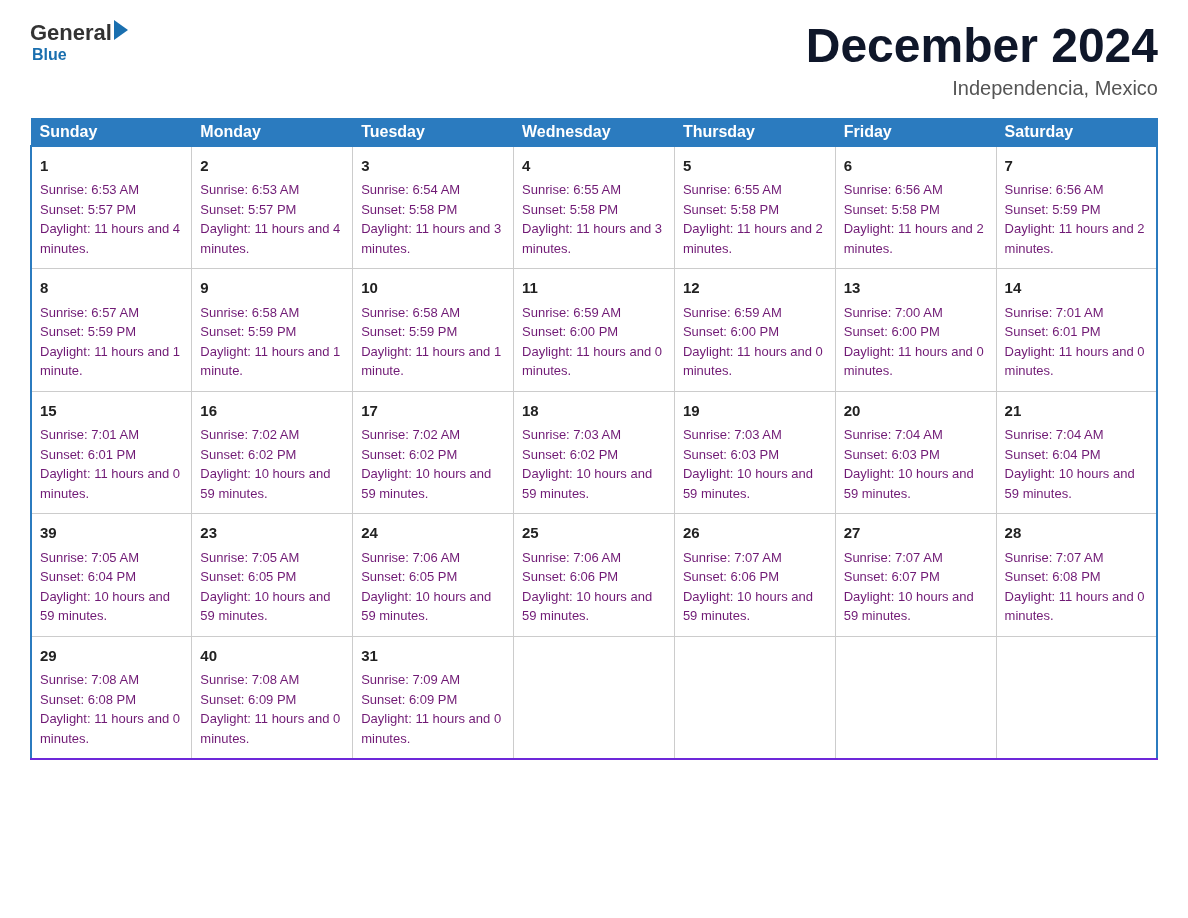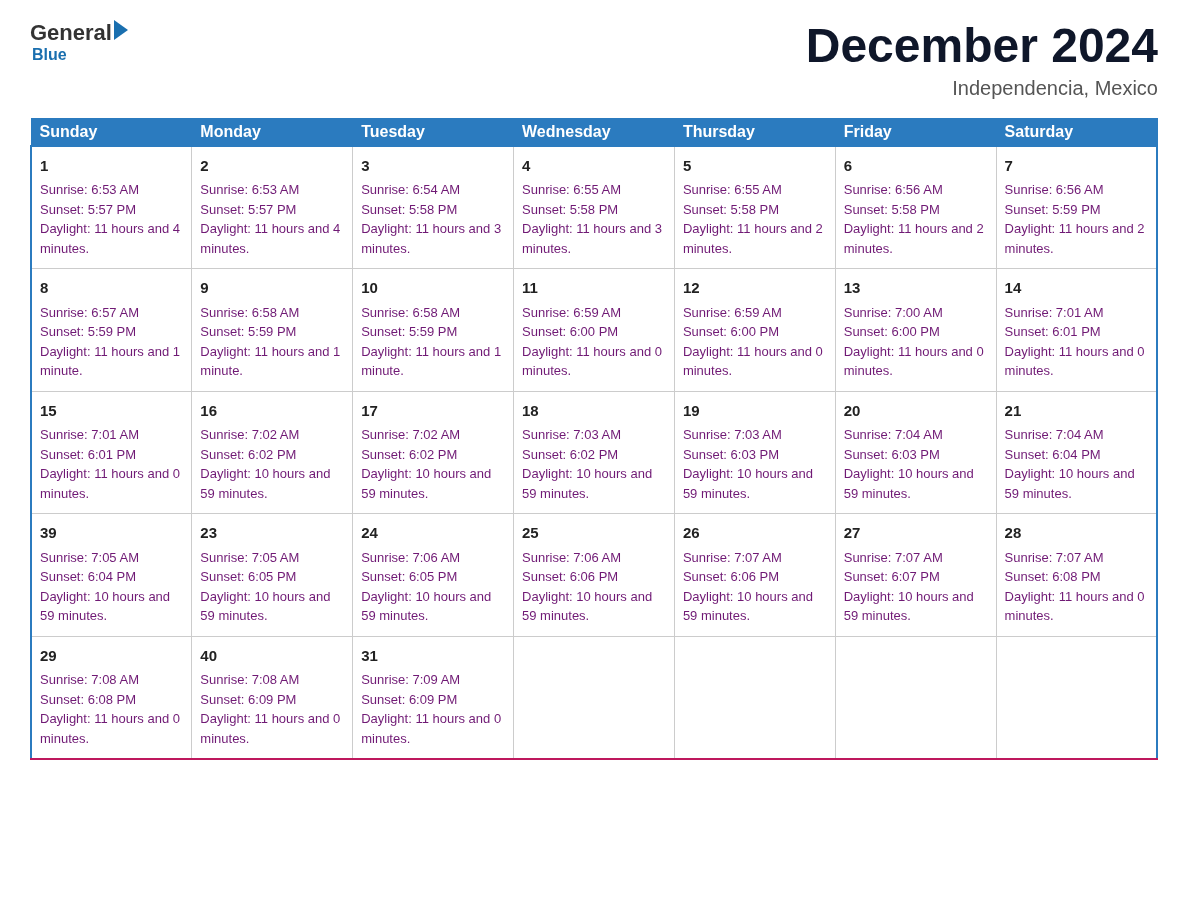--- a/index.html
+++ b/index.html
@@ -79,21 +79,21 @@
       font-size: 13px;
       color: #333;
       border: 1px solid #ccc;
       min-height: 100px;
       line-height: 1.5;
     }
     tr td {
       border-bottom: 1px solid #ccc;
     }
     tr:last-child td {
-      border-bottom: 2px solid #be185d;
+      border-bottom: 2px solid #6d28d9;
       margin-top: 28px;
     }
     tr:first-child td {
       border-top: 2px solid #2b7bbf;
     }
     .day-number {
       font-size: 15px;
       font-weight: bold;
       color: #222;
       display: block;

